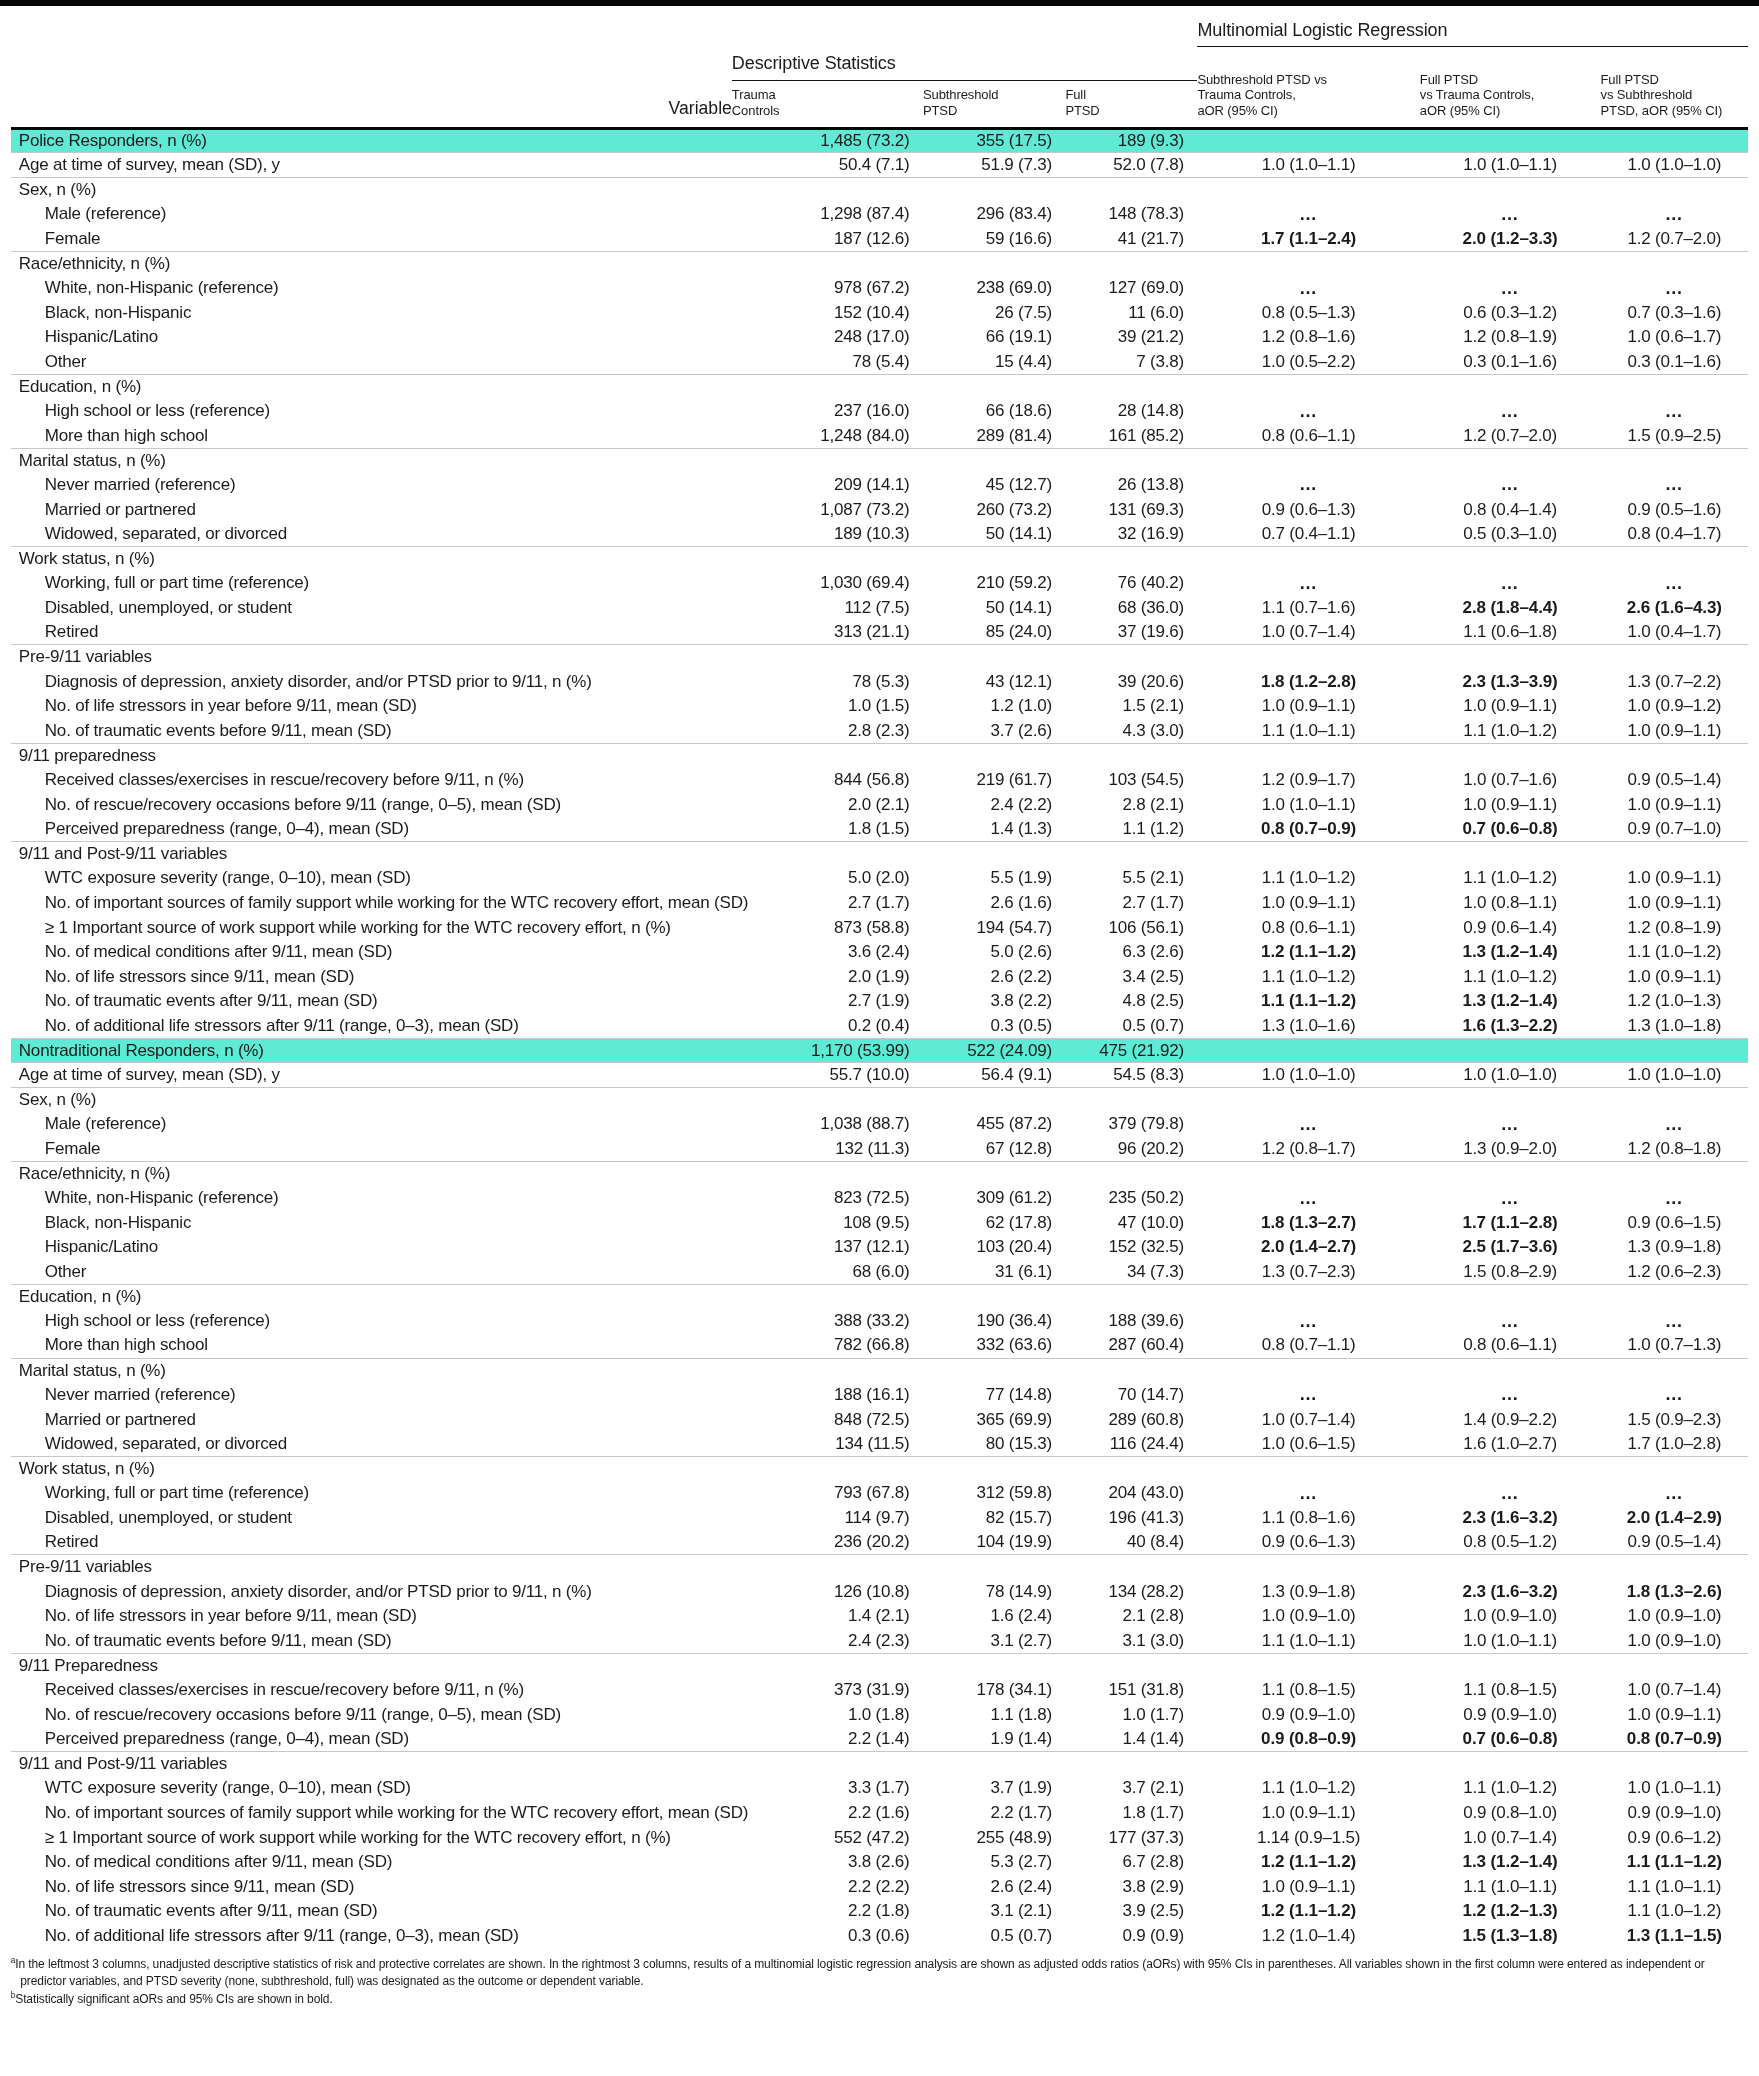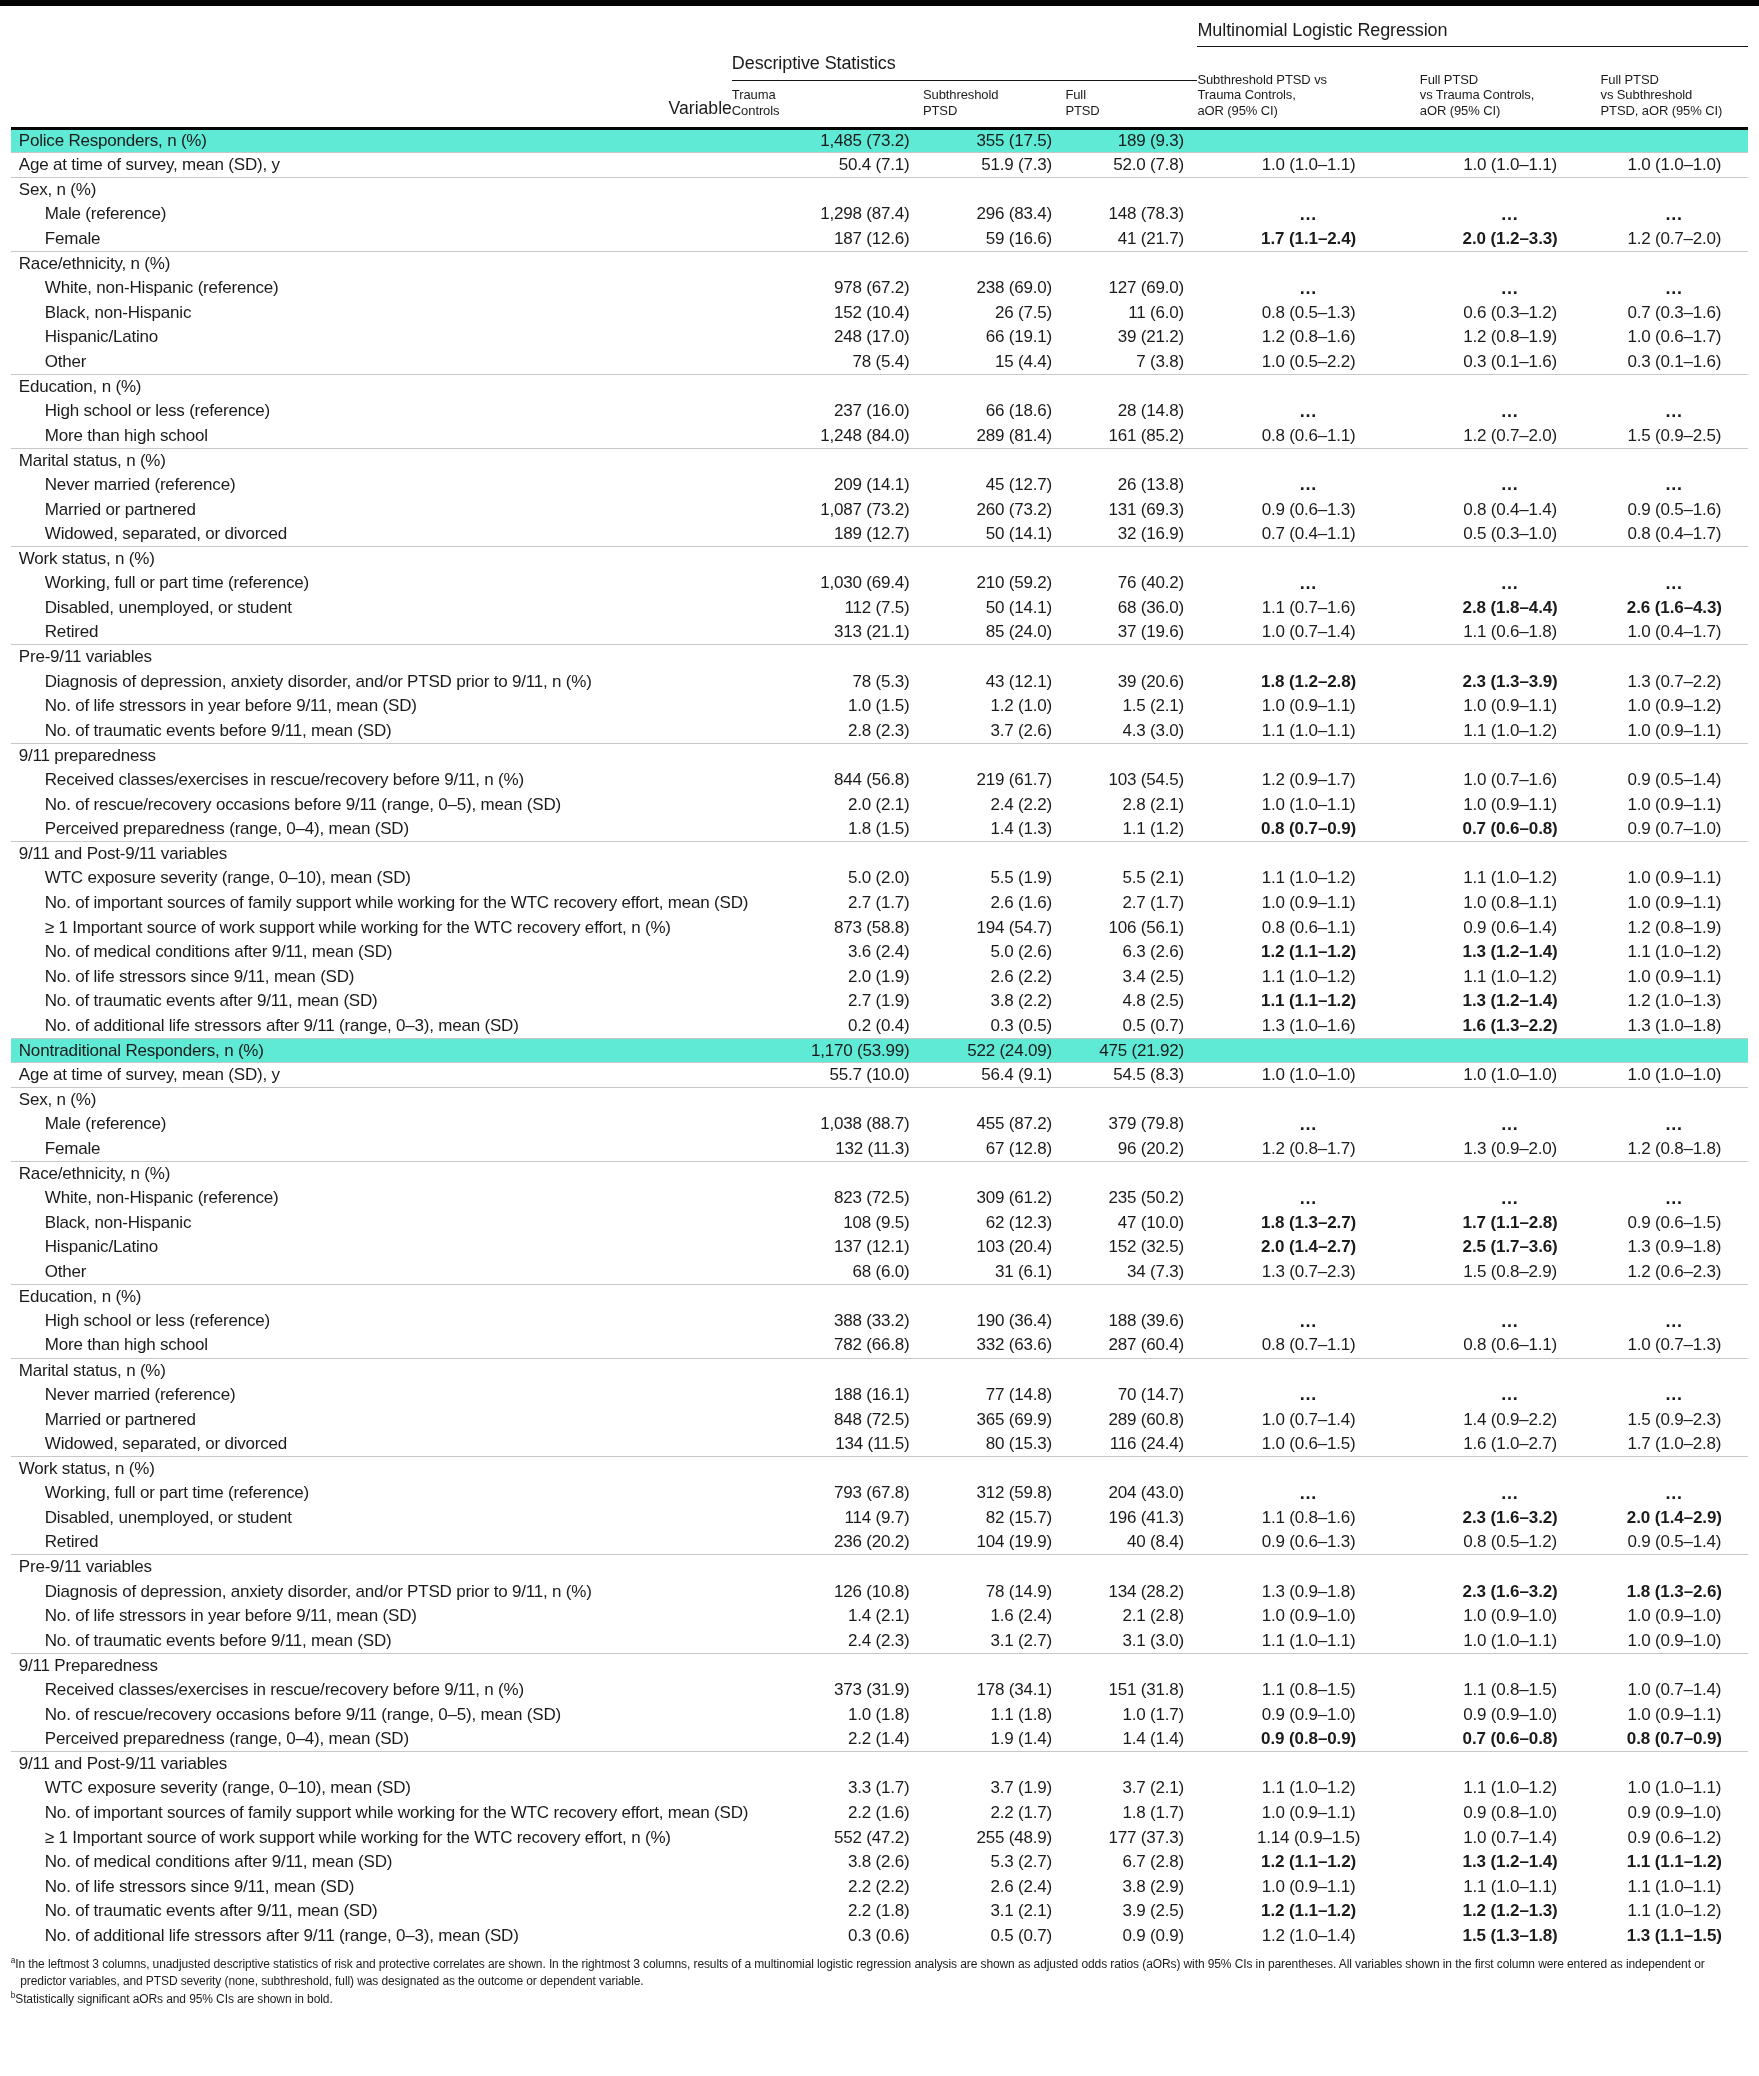--- a/index.html
+++ b/index.html
@@ -229,21 +229,21 @@
           <td class="label ind">Married or partnered</td>
           <td class="num">1,087 (73.2)</td>
           <td class="num">260 (73.2)</td>
           <td class="num">131 (69.3)</td>
           <td class="aor">0.9 (0.6–1.3)</td>
           <td class="aor">0.8 (0.4–1.4)</td>
           <td class="aor">0.9 (0.5–1.6)</td>
         </tr>
         <tr class="d1">
           <td class="label ind">Widowed, separated, or divorced</td>
-          <td class="num">189 (12.7)</td>
+          <td class="num">189 (10.3)</td>
           <td class="num">50 (14.1)</td>
           <td class="num">32 (16.9)</td>
           <td class="aor">0.7 (0.4–1.1)</td>
           <td class="aor">0.5 (0.3–1.0)</td>
           <td class="aor">0.8 (0.4–1.7)</td>
         </tr>
         <tr class="sec sep">
           <td class="label" colspan="7">Work status, n (%)</td>
         </tr>
         <tr class="d1">
@@ -446,21 +446,21 @@
           <td class="num">823 (72.5)</td>
           <td class="num">309 (61.2)</td>
           <td class="num">235 (50.2)</td>
           <td class="aor dots">…</td>
           <td class="aor dots">…</td>
           <td class="aor dots">…</td>
         </tr>
         <tr class="d1">
           <td class="label ind">Black, non-Hispanic</td>
           <td class="num">108 (9.5)</td>
-          <td class="num">62 (12.3)</td>
+          <td class="num">62 (17.8)</td>
           <td class="num">47 (10.0)</td>
           <td class="aor bold">1.8 (1.3–2.7)</td>
           <td class="aor bold">1.7 (1.1–2.8)</td>
           <td class="aor">0.9 (0.6–1.5)</td>
         </tr>
         <tr class="d1">
           <td class="label ind">Hispanic/Latino</td>
           <td class="num">137 (12.1)</td>
           <td class="num">103 (20.4)</td>
           <td class="num">152 (32.5)</td>

